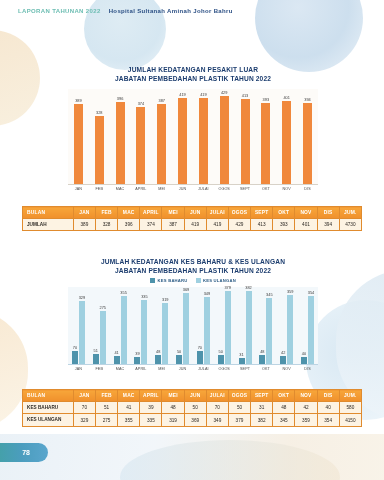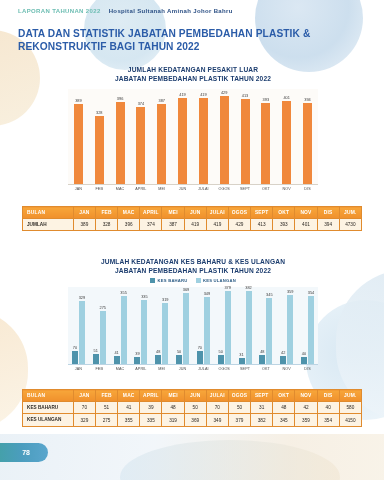--- a/index.html
+++ b/index.html
@@ -148,21 +148,20 @@
   <div class="deco deco-left-blob"></div>
   <div class="deco deco-footer"></div>
   <div class="deco deco-footer-arc"></div>
 
   <div class="runhead">
     <span class="rh-left">LAPORAN TAHUNAN 2022</span>
     <span>&nbsp;&nbsp;</span>
     <span class="rh-right">Hospital Sultanah Aminah Johor Bahru</span>
   </div>
 
-  <div class="page-title">DATA DAN STATISTIK JABATAN PEMBEDAHAN PLASTIK &amp; REKONSTRUKTIF BAGI TAHUN 2022</div>
 
   <div class="chart-block" style="left:68px; top:66px; width:250px;">
     <div class="chart-title">JUMLAH KEDATANGAN PESAKIT LUAR</div>
     <div class="chart-title">JABATAN PEMBEDAHAN PLASTIK TAHUN 2022</div>
     <div class="plot plot1" id="plot1" style="height:96px; margin-top:6px;">
         <div class="grp">
           <div class="bar bar-orange" style="height: 84.5652%;">
             <span class="val">389</span>
           </div>
         </div>

